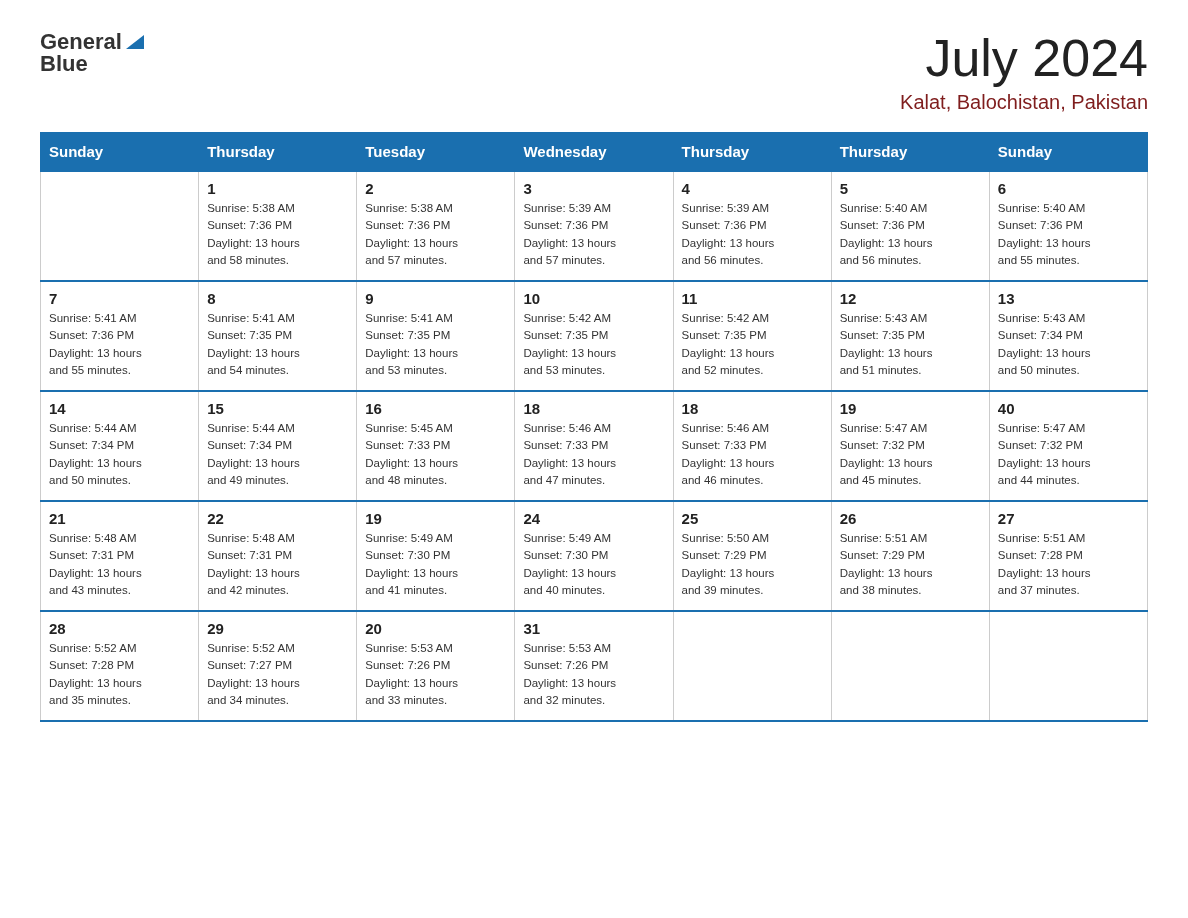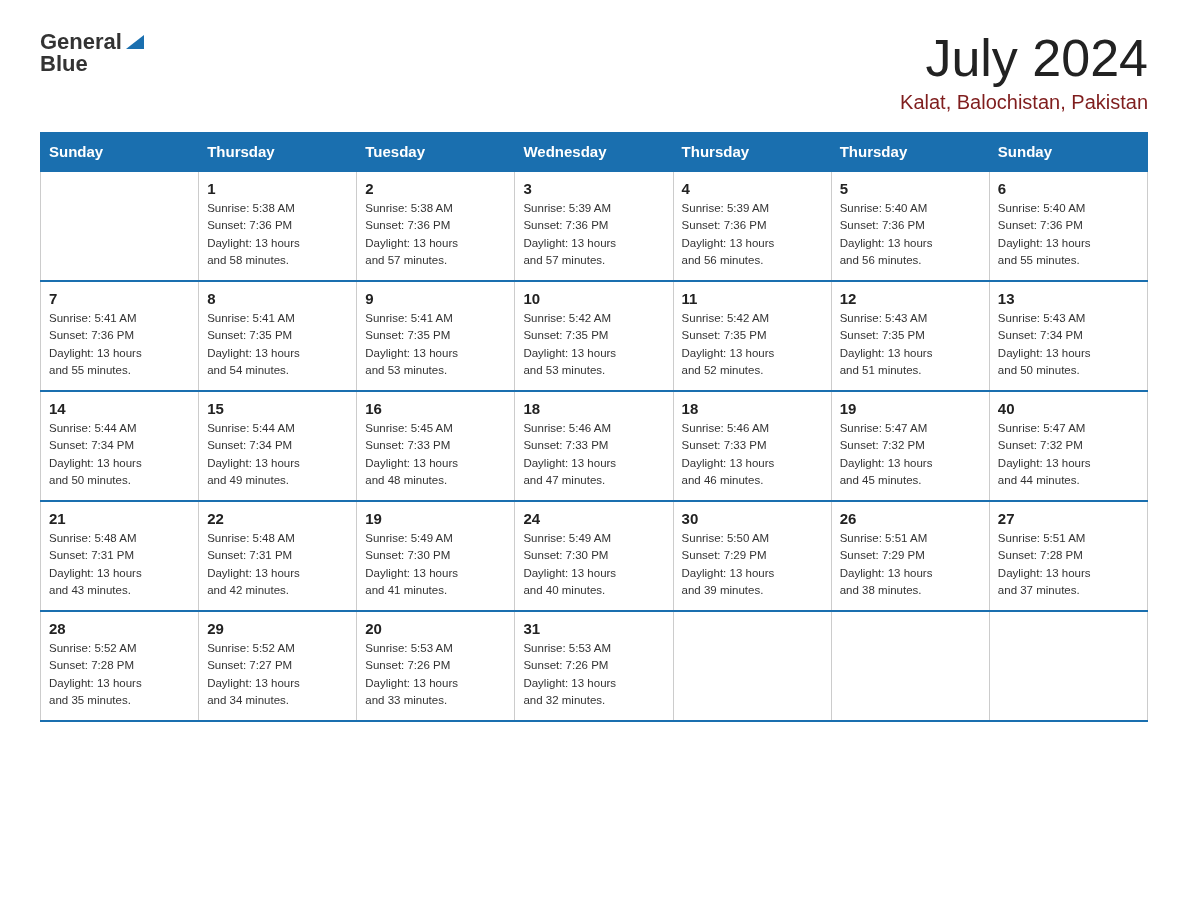--- a/index.html
+++ b/index.html
@@ -300,21 +300,21 @@
 and 41 minutes.</div>
         </td>
         <td>
           <span class="day-num">24</span>
           <div class="day-info" style="white-space: pre-line;">Sunrise: 5:49 AM
 Sunset: 7:30 PM
 Daylight: 13 hours
 and 40 minutes.</div>
         </td>
         <td>
-          <span class="day-num">30</span>
+          <span class="day-num">25</span>
           <div class="day-info" style="white-space: pre-line;">Sunrise: 5:50 AM
 Sunset: 7:29 PM
 Daylight: 13 hours
 and 39 minutes.</div>
         </td>
         <td>
           <span class="day-num">26</span>
           <div class="day-info" style="white-space: pre-line;">Sunrise: 5:51 AM
 Sunset: 7:29 PM
 Daylight: 13 hours

